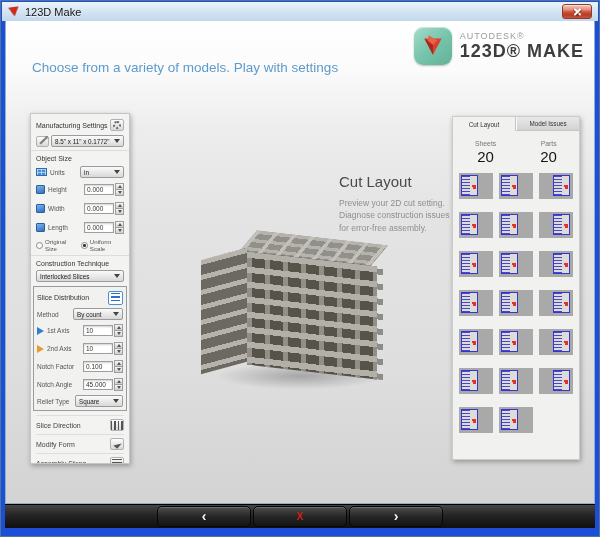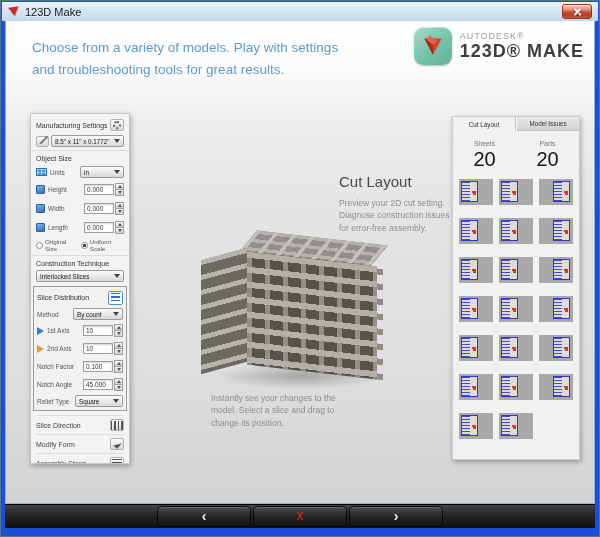--- a/index.html
+++ b/index.html
@@ -19,21 +19,21 @@
     box-shadow:inset 0 1px 0 rgba(255,255,255,.5); }
   .close-x { position:relative; width:9px; height:9px; }
   .close-x::before,.close-x::after { content:''; position:absolute; left:0; right:0; top:3.5px; height:2px; background:#fff; border-radius:1px; box-shadow:0 1px 1px rgba(90,10,0,.6); }
   .close-x::before { transform:rotate(45deg); } .close-x::after { transform:rotate(-45deg); }
 
   
   .content { position:absolute; top:20px; left:4px; right:4px; bottom:32px;
     background:linear-gradient(180deg,#ffffff 0%,#fbfbfb 10%,#ededed 22%,#e4e4e4 40%,#dedede 72%,#d3d3d3 100%);
     border:1px solid #8fb1cd; border-top:none; overflow:hidden; }
 
-  .intro { position:absolute; left:26px; top:16px; font-size:13.5px; line-height:1.6; color:#5e9bcb; }
+  .intro { position:absolute; left:26px; top:36px; font-size:13.5px; line-height:1.6; color:#5e9bcb; }
 
   .brand { position:absolute; top:6px; right:10px; display:flex; align-items:center; }
   .brand-icon { width:38px; height:38px; border-radius:9px; background:linear-gradient(140deg,#a5dcc9,#74c2a9 55%,#62b398);
     box-shadow:0 1px 2px rgba(0,0,0,.25), inset 0 1px 0 rgba(255,255,255,.5); display:flex; align-items:center; justify-content:center; }
   .brand-text { margin-left:8px; text-align:left; }
   .brand-company { font-size:9px; color:#9c9c9c; letter-spacing:1px; }
   .brand-product { font-size:18px; font-weight:bold; color:#3d3d3d; letter-spacing:1px; }
 
   
   .left-panel { position:absolute; left:24px; top:92px; width:100px; height:351px; background:#f3f3f2;
@@ -102,21 +102,21 @@
   
   .right-panel { position:absolute; left:446px; top:95px; width:128px; height:344px; background:#f1f1ef;
     border:1px solid #cccccc; box-shadow:1px 2px 5px rgba(0,0,0,.3); overflow:hidden; }
   .tabs { display:flex; height:14px; }
   .tab { flex:1; display:flex; align-items:center; justify-content:center; font-size:6.3px; color:#333; cursor:pointer; }
   .tab.active { background:#f1f1ef; border-right:1px solid #c4c4c4; }
   .tab.inactive { background:linear-gradient(#e8e8e8,#d3d3d3); border-bottom:1px solid #c4c4c4; border-left:1px solid #fbfbfb; }
   .counts { display:flex; justify-content:space-around; margin-top:9px; }
   .count { text-align:center; }
   .count-label { font-size:6.8px; color:#777; }
-  .count-value { font-size:20px; color:#151515; font-weight:500; margin-top:1px; }
+  .count-value { font-size:15px; color:#151515; font-weight:500; margin-top:1px; }
   .thumb-grid { display:grid; grid-template-columns:repeat(3,34px); gap:13px 6px; padding:8px 6px 0; }
   .thumb { width:34px; height:26px; background:#a9a9a9; position:relative; cursor:pointer; }
   .thumb .sheet { position:absolute; left:2px; top:2px; width:17px; height:21px; background:#dddcd8; border:1px solid #3535cf; }
   .thumb .sheet::before { content:''; position:absolute; left:0; top:0; bottom:0; width:8px;
     background:repeating-linear-gradient(180deg, rgba(54,54,210,.9) 0 1px, transparent 1px 3px); }
   .thumb .sheet::after { content:''; position:absolute; right:3px; top:9px; width:2px; height:2px; background:#e03226; }
   .thumb .red-mark { position:absolute; left:11px; top:9px; width:3px; height:4px; background:#e03226; }
   .thumb:nth-child(3n) .sheet { left:auto; right:3px; }
 
   
@@ -138,21 +138,20 @@
     <span class="title-text">123D Make</span>
     <div class="close-btn">
       <span class="close-x"></span>
     </div>
   </div>
 
   <div class="content">
 
     <div class="intro">
       <div>Choose from a variety of models. Play with settings</div>
-      <div>and troubleshooting tools for great results.</div>
     </div>
 
     <div class="brand">
       <div class="brand-icon">
         <svg width="26" height="26" viewBox="0 0 24 24">
           <polygon points="4,5 20,5 12,20" fill="#d8402f"></polygon>
           <polygon points="4,5 12,9 12,20" fill="#a8281a"></polygon>
           <polygon points="8,2 16,7 12,11 7,7" fill="#e8614d"></polygon>
         </svg>
       </div>
@@ -351,21 +350,20 @@
     </div>
 
     <div class="model">
       <div class="m-shadow"></div>
       <div class="m-top"></div>
       <div class="m-left"></div>
       <div class="m-front"></div>
     </div>
 
     <div class="callout co-view">
-      <p>Instantly see your changes to the model. Select a slice and drag to change its position.</p>
     </div>
 
     <div class="right-panel">
       <div class="tabs">
         <div class="tab active">Cut Layout</div>
         <div class="tab inactive">Model Issues</div>
       </div>
       <div class="counts">
         <div class="count">
           <div class="count-label">Sheets</div>

